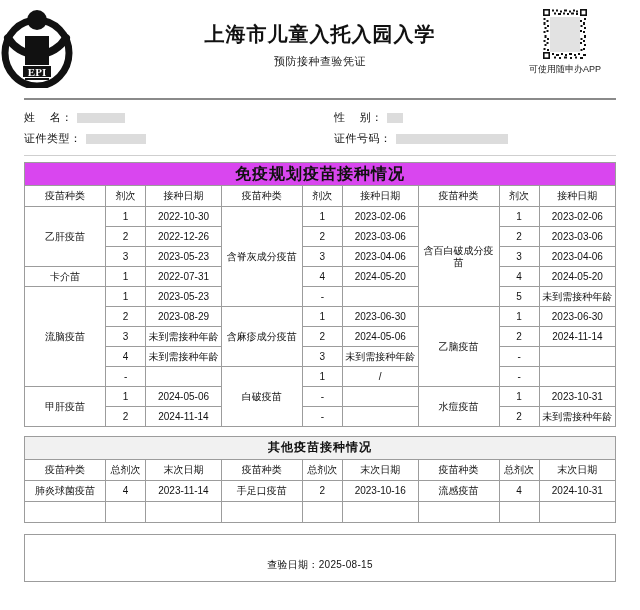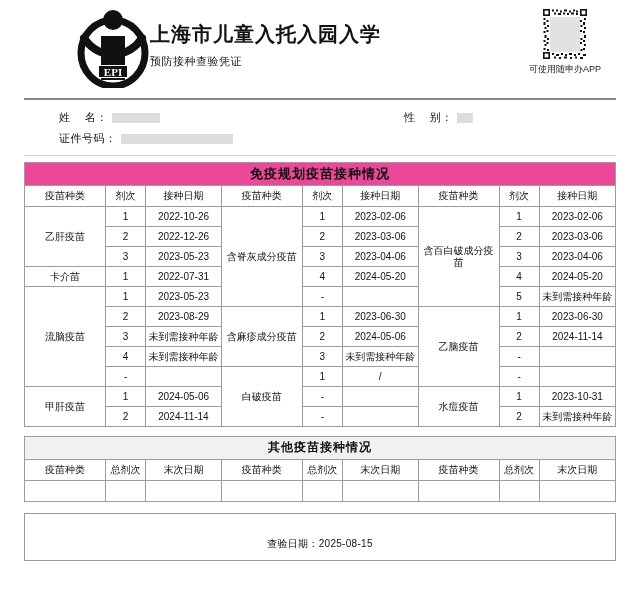--- a/index.html
+++ b/index.html
@@ -24,30 +24,31 @@
   
   .header {
     position: relative;
     height: 98px;
     display: flex;
     align-items: flex-start;
   }
   .logo-box {
     width: 150px;
     display: flex;
-    justify-content: flex-end;
+    justify-content: flex-start;
     align-items: center;
     padding-top: 8px;
   }
   .epi-logo {
     width: 74px;
     height: 80px;
   }
   .title-box {
     flex: 1;
+    text-align: center;
     padding-top: 22px;
   }
   .title-main {
     font-size: 20px;
     font-weight: bold;
     letter-spacing: 1px;
     color: #111;
     line-height: 1.25;
   }
   .title-sub {
@@ -93,21 +94,20 @@
   .info-row {
     display: flex;
     height: 21px;
     align-items: center;
   }
   .info-cell {
     display: flex;
     align-items: center;
     font-size: 11px;
     color: #111;
-    margin-left: 35px;
   }
   .info-cell.left { width: 310px; }
   .info-label {
     white-space: pre;
     letter-spacing: 0.5px;
   }
   .redact {
     display: inline-block;
     height: 10px;
     background: #dcdcdc;
@@ -127,22 +127,22 @@
     border: 1px solid #9c9c9c;
     text-align: center;
     vertical-align: middle;
     padding: 0;
     height: 19px;
     line-height: 1.15;
     color: #111;
     background: #fff;
   }
   table.vac tr.band th {
-    background: #ec4899;
-    font-size: 13px;
+    background: #d946ef;
+    font-size: 16px;
     font-weight: bold;
     height: 22px;
     letter-spacing: 1px;
   }
   table.vac tr.colhead th {
     font-weight: normal;
     font-size: 10px;
     height: 20px;
   }
   td.vname { font-size: 10px; line-height: 1.25; }
@@ -312,20 +312,24 @@
       <div class="info-cell left">
         <span class="info-label">姓    名：</span>
         <span class="redact" style="width:48px"></span>
       </div>
       <div class="info-cell">
         <span class="info-label">性    别：</span>
         <span class="redact" style="width:16px"></span>
       </div>
     </div>
     <div class="info-row">
+      <div class="info-cell left">
+        <span class="info-label">证件类型：</span>
+        <span class="redact" style="width:60px"></span>
+      </div>
       <div class="info-cell">
         <span class="info-label">证件号码：</span>
         <span class="redact" style="width:112px"></span>
       </div>
     </div>
   </div>
 
   <div class="hr-thin"></div>
 
   <div class="tbl-wrap">
@@ -354,21 +358,21 @@
         <th>接种日期</th>
         <th>疫苗种类</th>
         <th>剂次</th>
         <th>接种日期</th>
       </tr>
       </tbody>
         <tbody id="planned-body">
           <tr>
             <td class="vname" rowspan="3">乙肝疫苗</td>
             <td>1</td>
-            <td>2022-10-26</td>
+            <td>2022-10-30</td>
             <td class="vname" rowspan="5">含脊灰成分疫苗</td>
             <td>1</td>
             <td>2023-02-06</td>
             <td class="vname" rowspan="5">含百白破成分疫苗</td>
             <td>1</td>
             <td>2023-02-06</td>
           </tr>
           <tr>
             <td>2</td>
             <td>2022-12-26</td>
@@ -484,20 +488,31 @@
         <th>疫苗种类</th>
         <th>总剂次</th>
         <th>末次日期</th>
         <th>疫苗种类</th>
         <th>总剂次</th>
         <th>末次日期</th>
       </tr>
       </tbody>
         <tbody id="other-body">
           <tr>
+            <td>肺炎球菌疫苗</td>
+            <td>4</td>
+            <td>2023-11-14</td>
+            <td>手足口疫苗</td>
+            <td>2</td>
+            <td>2023-10-16</td>
+            <td>流感疫苗</td>
+            <td>4</td>
+            <td>2024-10-31</td>
+          </tr>
+          <tr>
             <td></td>
             <td></td>
             <td></td>
             <td></td>
             <td></td>
             <td></td>
             <td></td>
             <td></td>
             <td></td>
           </tr>

